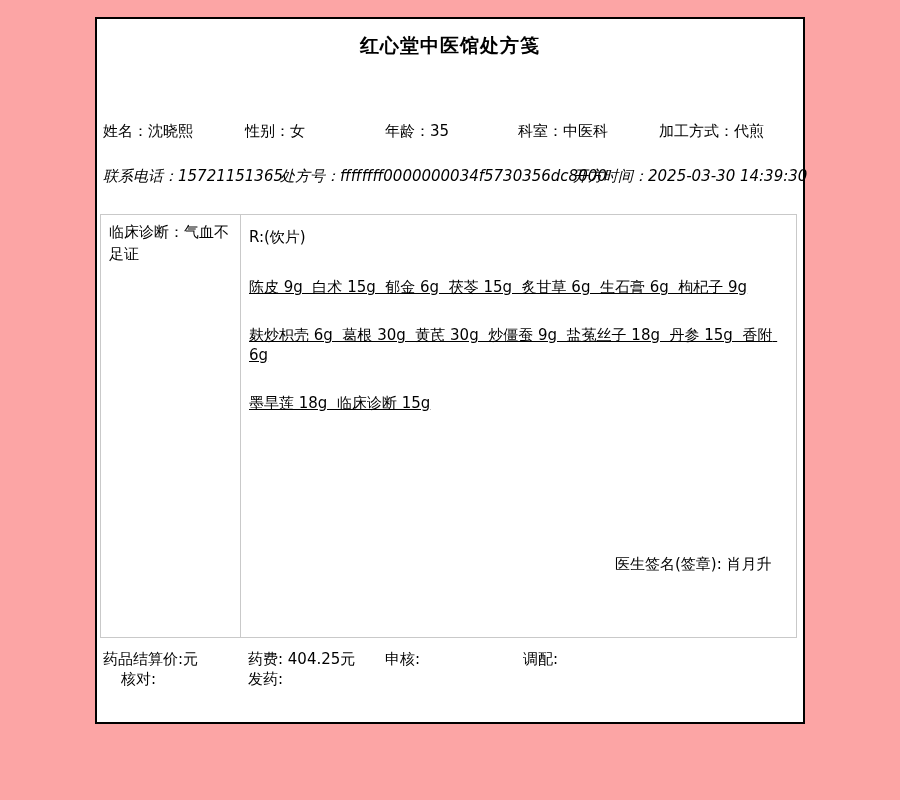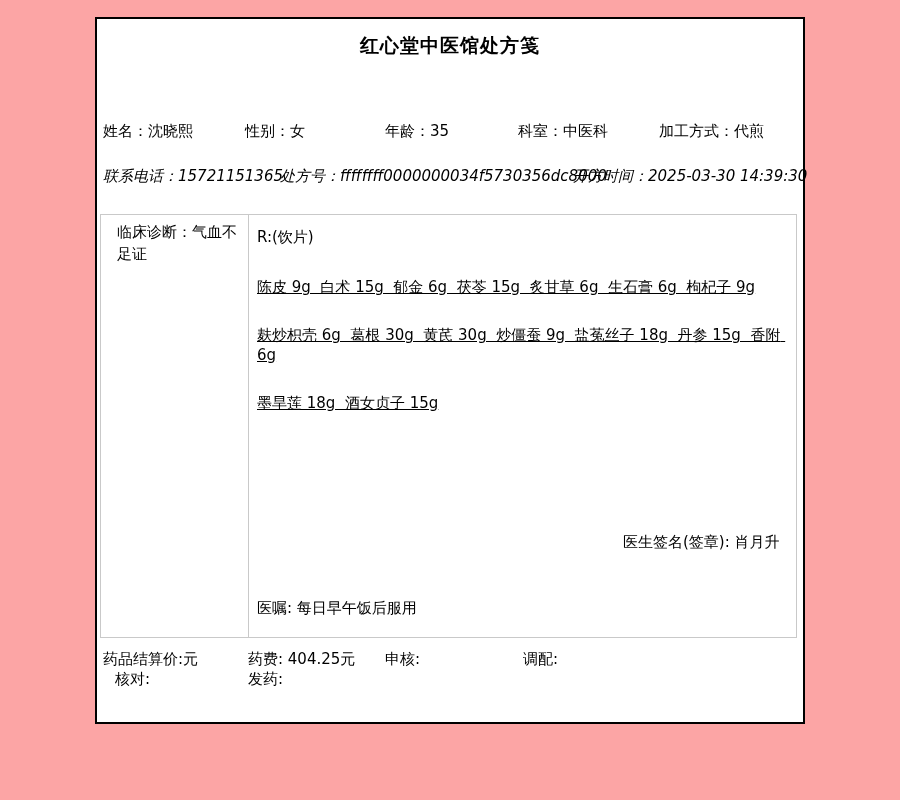--- a/index.html
+++ b/index.html
@@ -7,21 +7,21 @@
   .screen { position:relative; width:900px; height:800px; background:#fca5a5; overflow:hidden; }
   .sheet { position:absolute; left:95px; top:17px; width:710px; height:707px;
            border:2px solid #000; background:#fff; }
   .title { position:absolute; top:14px; left:0; width:100%; text-align:center;
            font-size:19px; font-weight:bold; letter-spacing:1px; }
   .info-row { position:absolute; left:0; width:100%; height:18px; font-size:15px;text-align:center; }
   .row1 { top:103px; }
   .row2 { top:148px;font-style:italic; }
   .field { position:absolute; top:0; white-space:pre; }
   .rxbox { position:absolute; left:3px; top:195px; width:697px; height:424px;
-           border:1px solid #c9c9c9; display:flex; background:#fff;padding-left:8px; }
+           border:1px solid #c9c9c9; display:flex; background:#fff; }
   .diag-cell { width:140px; border-right:1px solid #c9c9c9; padding:6px 5px 6px 8px;
                font-size:15px; line-height:22px; }
   .rx-cell { flex:1; position:relative; padding:12px 8px; font-size:15px; }
   .rx-header { line-height:20px; }
   .rx-line { line-height:20px; margin-top:28px; white-space:pre-wrap;text-decoration:underline; }
   .rx-line.first { margin-top:30px; }
   .rx-footer { position:absolute; left:8px; right:8px; bottom:18px;
                font-size:15px; line-height:22px; }
   .usage-row { position:relative; white-space:pre; }
   .doctor-sign { position:absolute; left:366px; top:0; white-space:pre; }
@@ -52,37 +52,36 @@
       <span class="field" style="left:183px"><span>处方号：</span><span>ffffffff0000000034f5730356dc8000</span></span>
       <span class="field" style="left:476px"><span>开方时间：</span><span>2025-03-30 14:39:30</span></span>
     </div>
 
     <div class="rxbox">
       <div class="diag-cell"><span>临床诊断：</span><span>气血不足证</span></div>
       <div class="rx-cell">
         <div class="rx-header">R:(饮片)</div>
         <div class="rx-line first">陈皮 9g  白术 15g  郁金 6g  茯苓 15g  炙甘草 6g  生石膏 6g  枸杞子 9g</div>
         <div class="rx-line">麸炒枳壳 6g  葛根 30g  黄芪 30g  炒僵蚕 9g  盐菟丝子 18g  丹参 15g  香附 6g</div>
-        <div class="rx-line">墨旱莲 18g  酒女贞子 15g</div>
+        <div class="rx-line">墨旱莲 18g  临床诊断 15g</div>
         <div class="rx-footer">
           <div class="usage-row">
             <span class="doctor-sign"><span>医生签名(签章): </span><span>肖月升</span></span>
           </div>
-          <div class="advice-row">医嘱: 每日早午饭后服用</div>
         </div>
       </div>
     </div>
 
     <div class="foot-row rowA">
       <span class="field" style="left:6px"><span>药品结算价:</span><span>元</span></span>
       <span class="field" style="left:151px"><span>药费: </span><span>404.25元</span></span>
       <span class="field" style="left:288px"><span>申核:</span><span></span></span>
       <span class="field" style="left:426px"><span>调配:</span><span></span></span>
     </div>
 
     <div class="foot-row rowB">
-      <span class="field" style="left:18px"><span>核对:</span><span></span></span>
+      <span class="field" style="left:24px"><span>核对:</span><span></span></span>
       <span class="field" style="left:151px"><span>发药:</span><span></span></span>
     </div>
 
 
   </div>
 </div>
 
 </body></html>

